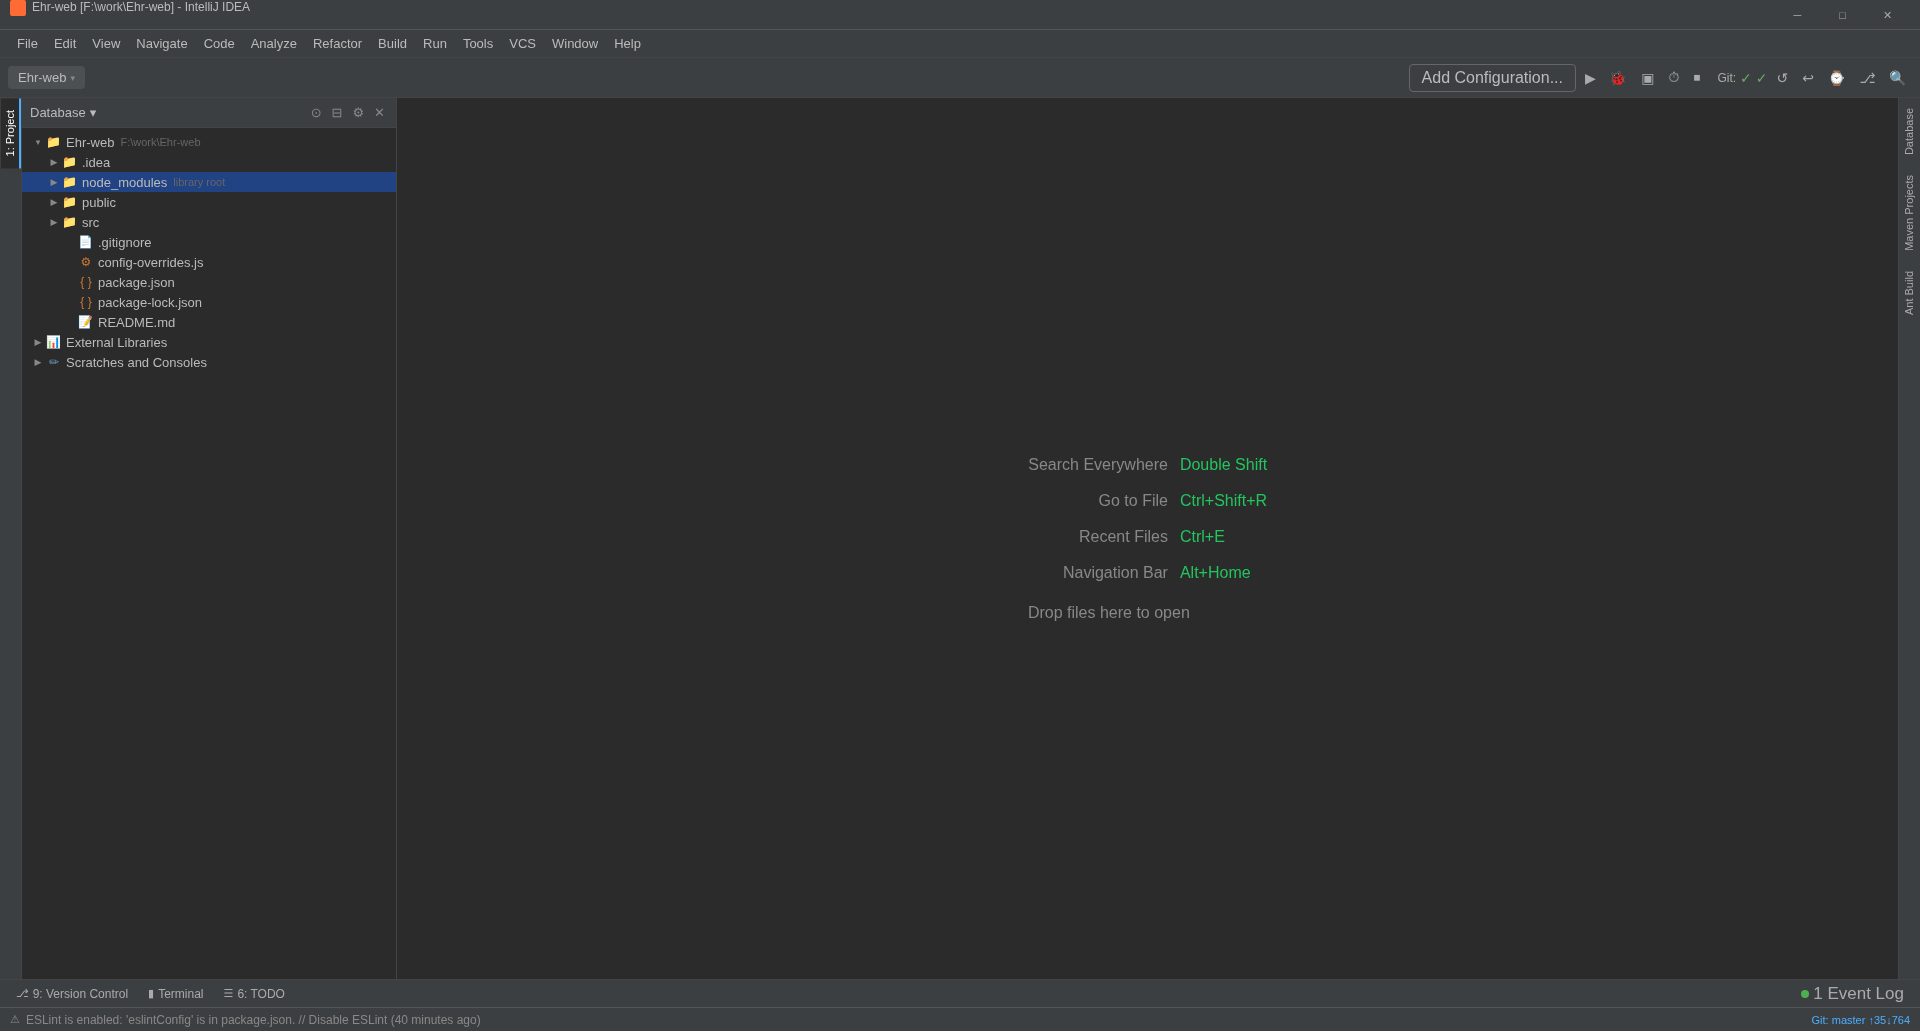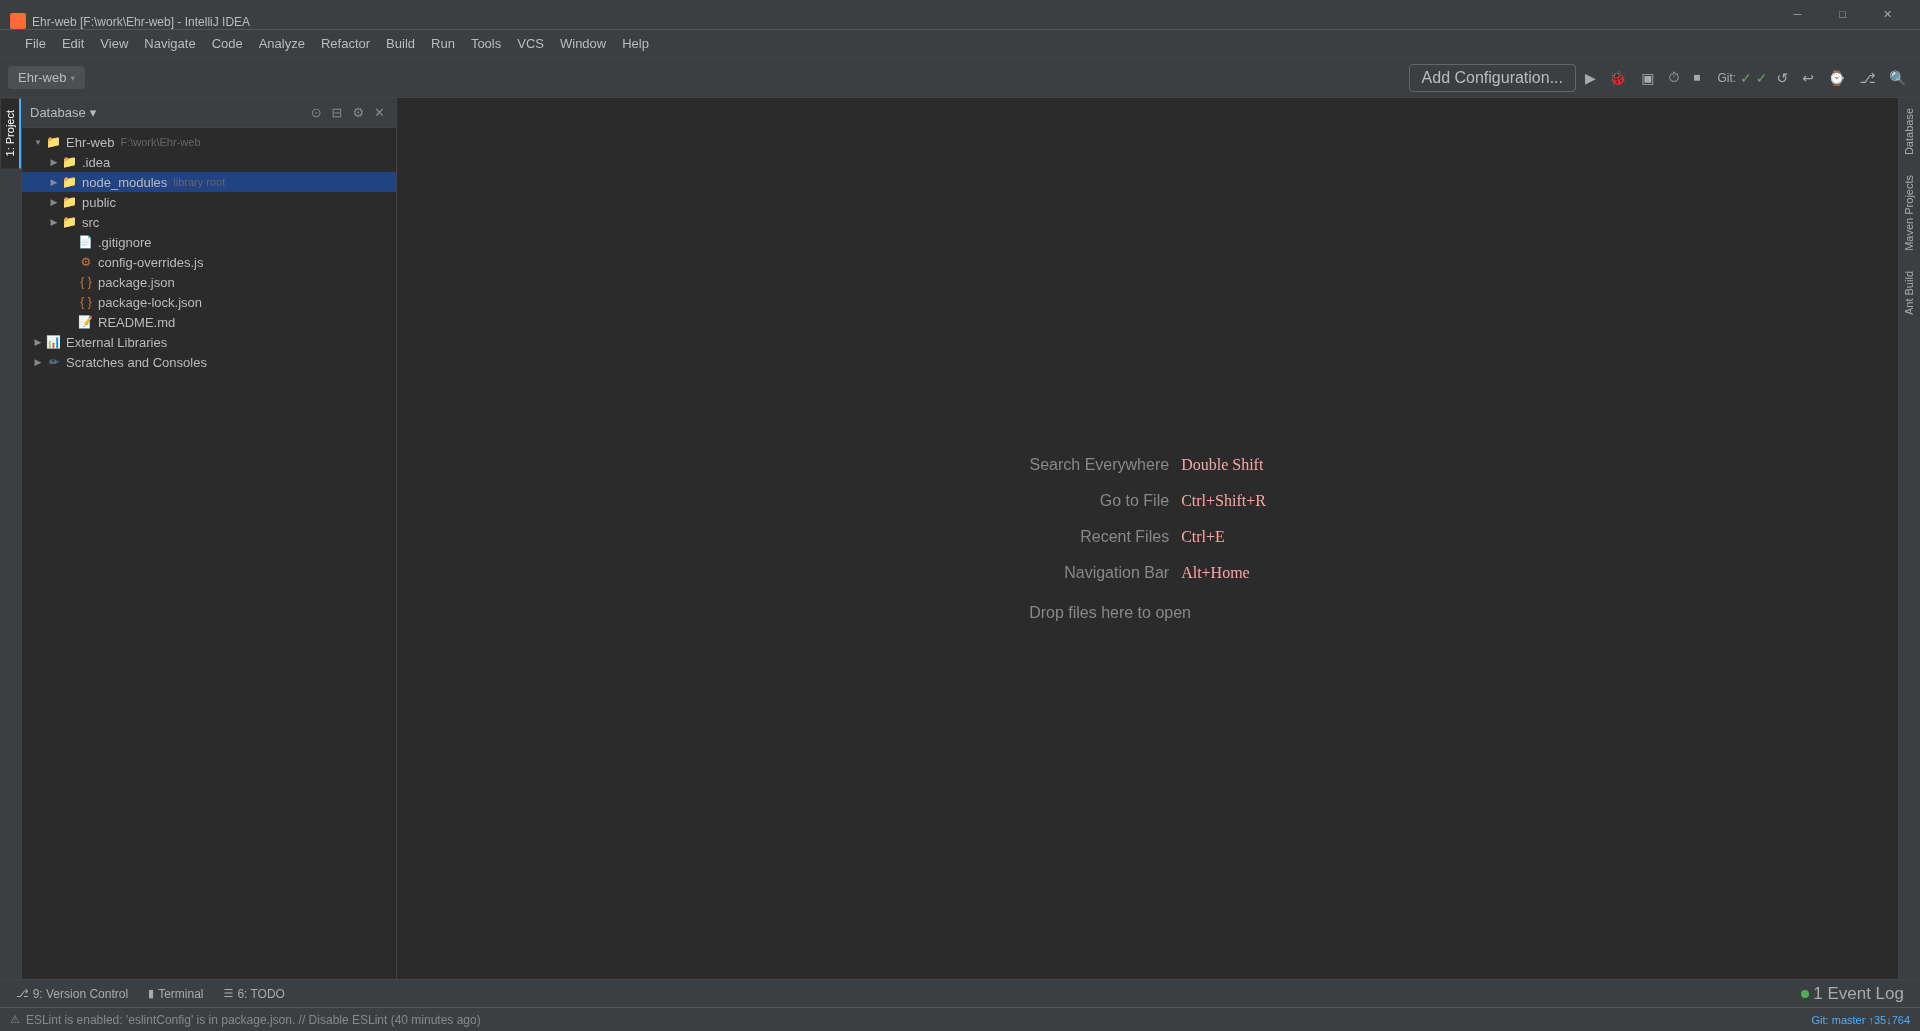--- a/index.html
+++ b/index.html
@@ -13,21 +13,21 @@
       overflow: hidden;
       display: flex;
       flex-direction: column;
     }
 
     
     #title-bar {
       height: 30px;
       background: #3c3f41;
       display: flex;
-      align-items: flex-end;
+      align-items: flex-start;
       padding: 0 10px;
       font-size: 12px;
       color: #bbbbbb;
       flex-shrink: 0;
       border-bottom: 1px solid #555;
     }
     #title-bar .app-icon {
       width: 16px;
       height: 16px;
       margin-right: 6px;
@@ -53,21 +53,21 @@
       font-size: 11px;
       color: #aaa;
     }
 
     
     #menu-bar {
       height: 28px;
       background: #3c3f41;
       display: flex;
       align-items: center;
-      padding: 0 17px;
+      padding: 0 9px;
       flex-shrink: 0;
       border-bottom: 1px solid #444;
     }
     .menu-item {
       padding: 3px 8px;
       cursor: pointer;
       color: #bbbbbb;
       font-size: 13px;
       border-radius: 3px;
     }
@@ -276,23 +276,22 @@
       align-items: baseline;
       gap: 12px;
       font-size: 16px;
     }
     .hint-label {
       color: #888888;
       min-width: 140px;
       text-align: right;
     }
     .hint-shortcut {
-      color: #fca5a5;
+      color: #22c55e;
       font-weight: 500;
-      font-family: Liberation Serif, serif;
     }
     .hint-drop {
       color: #888888;
       margin-top: 4px;
     }
 
     
     #bottom-tabs {
       height: 28px;
       background: #3c3f41;

